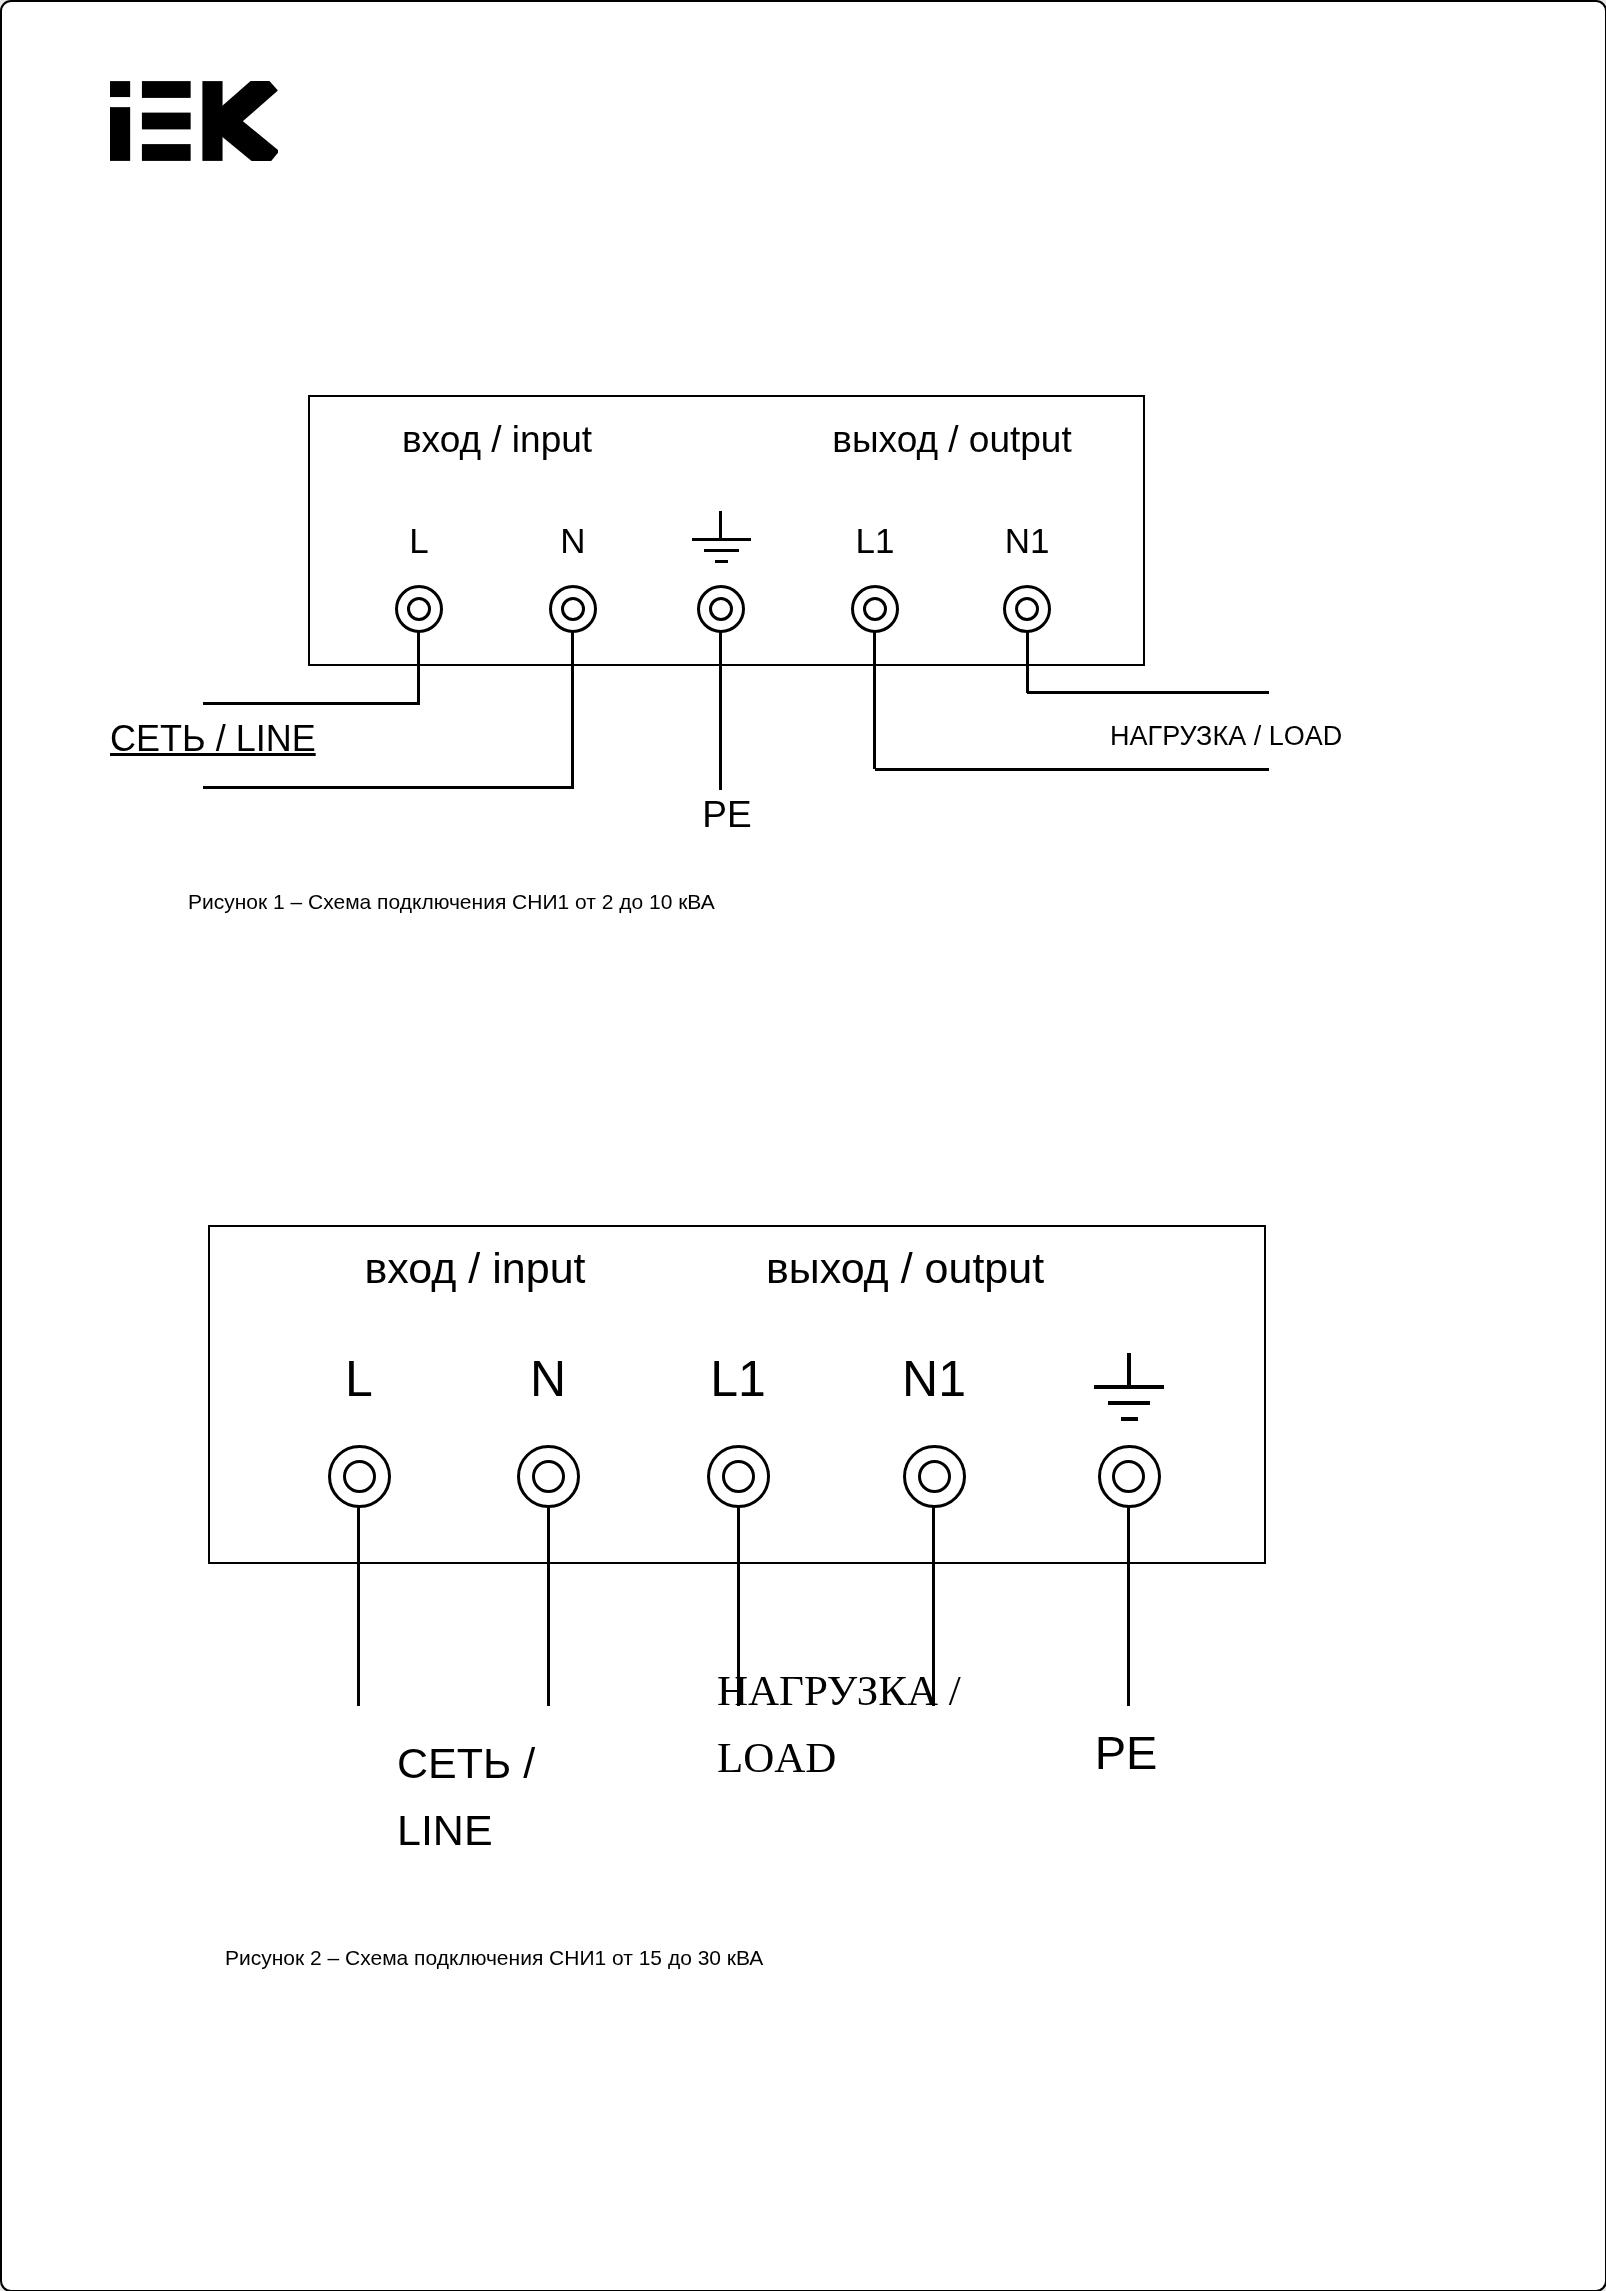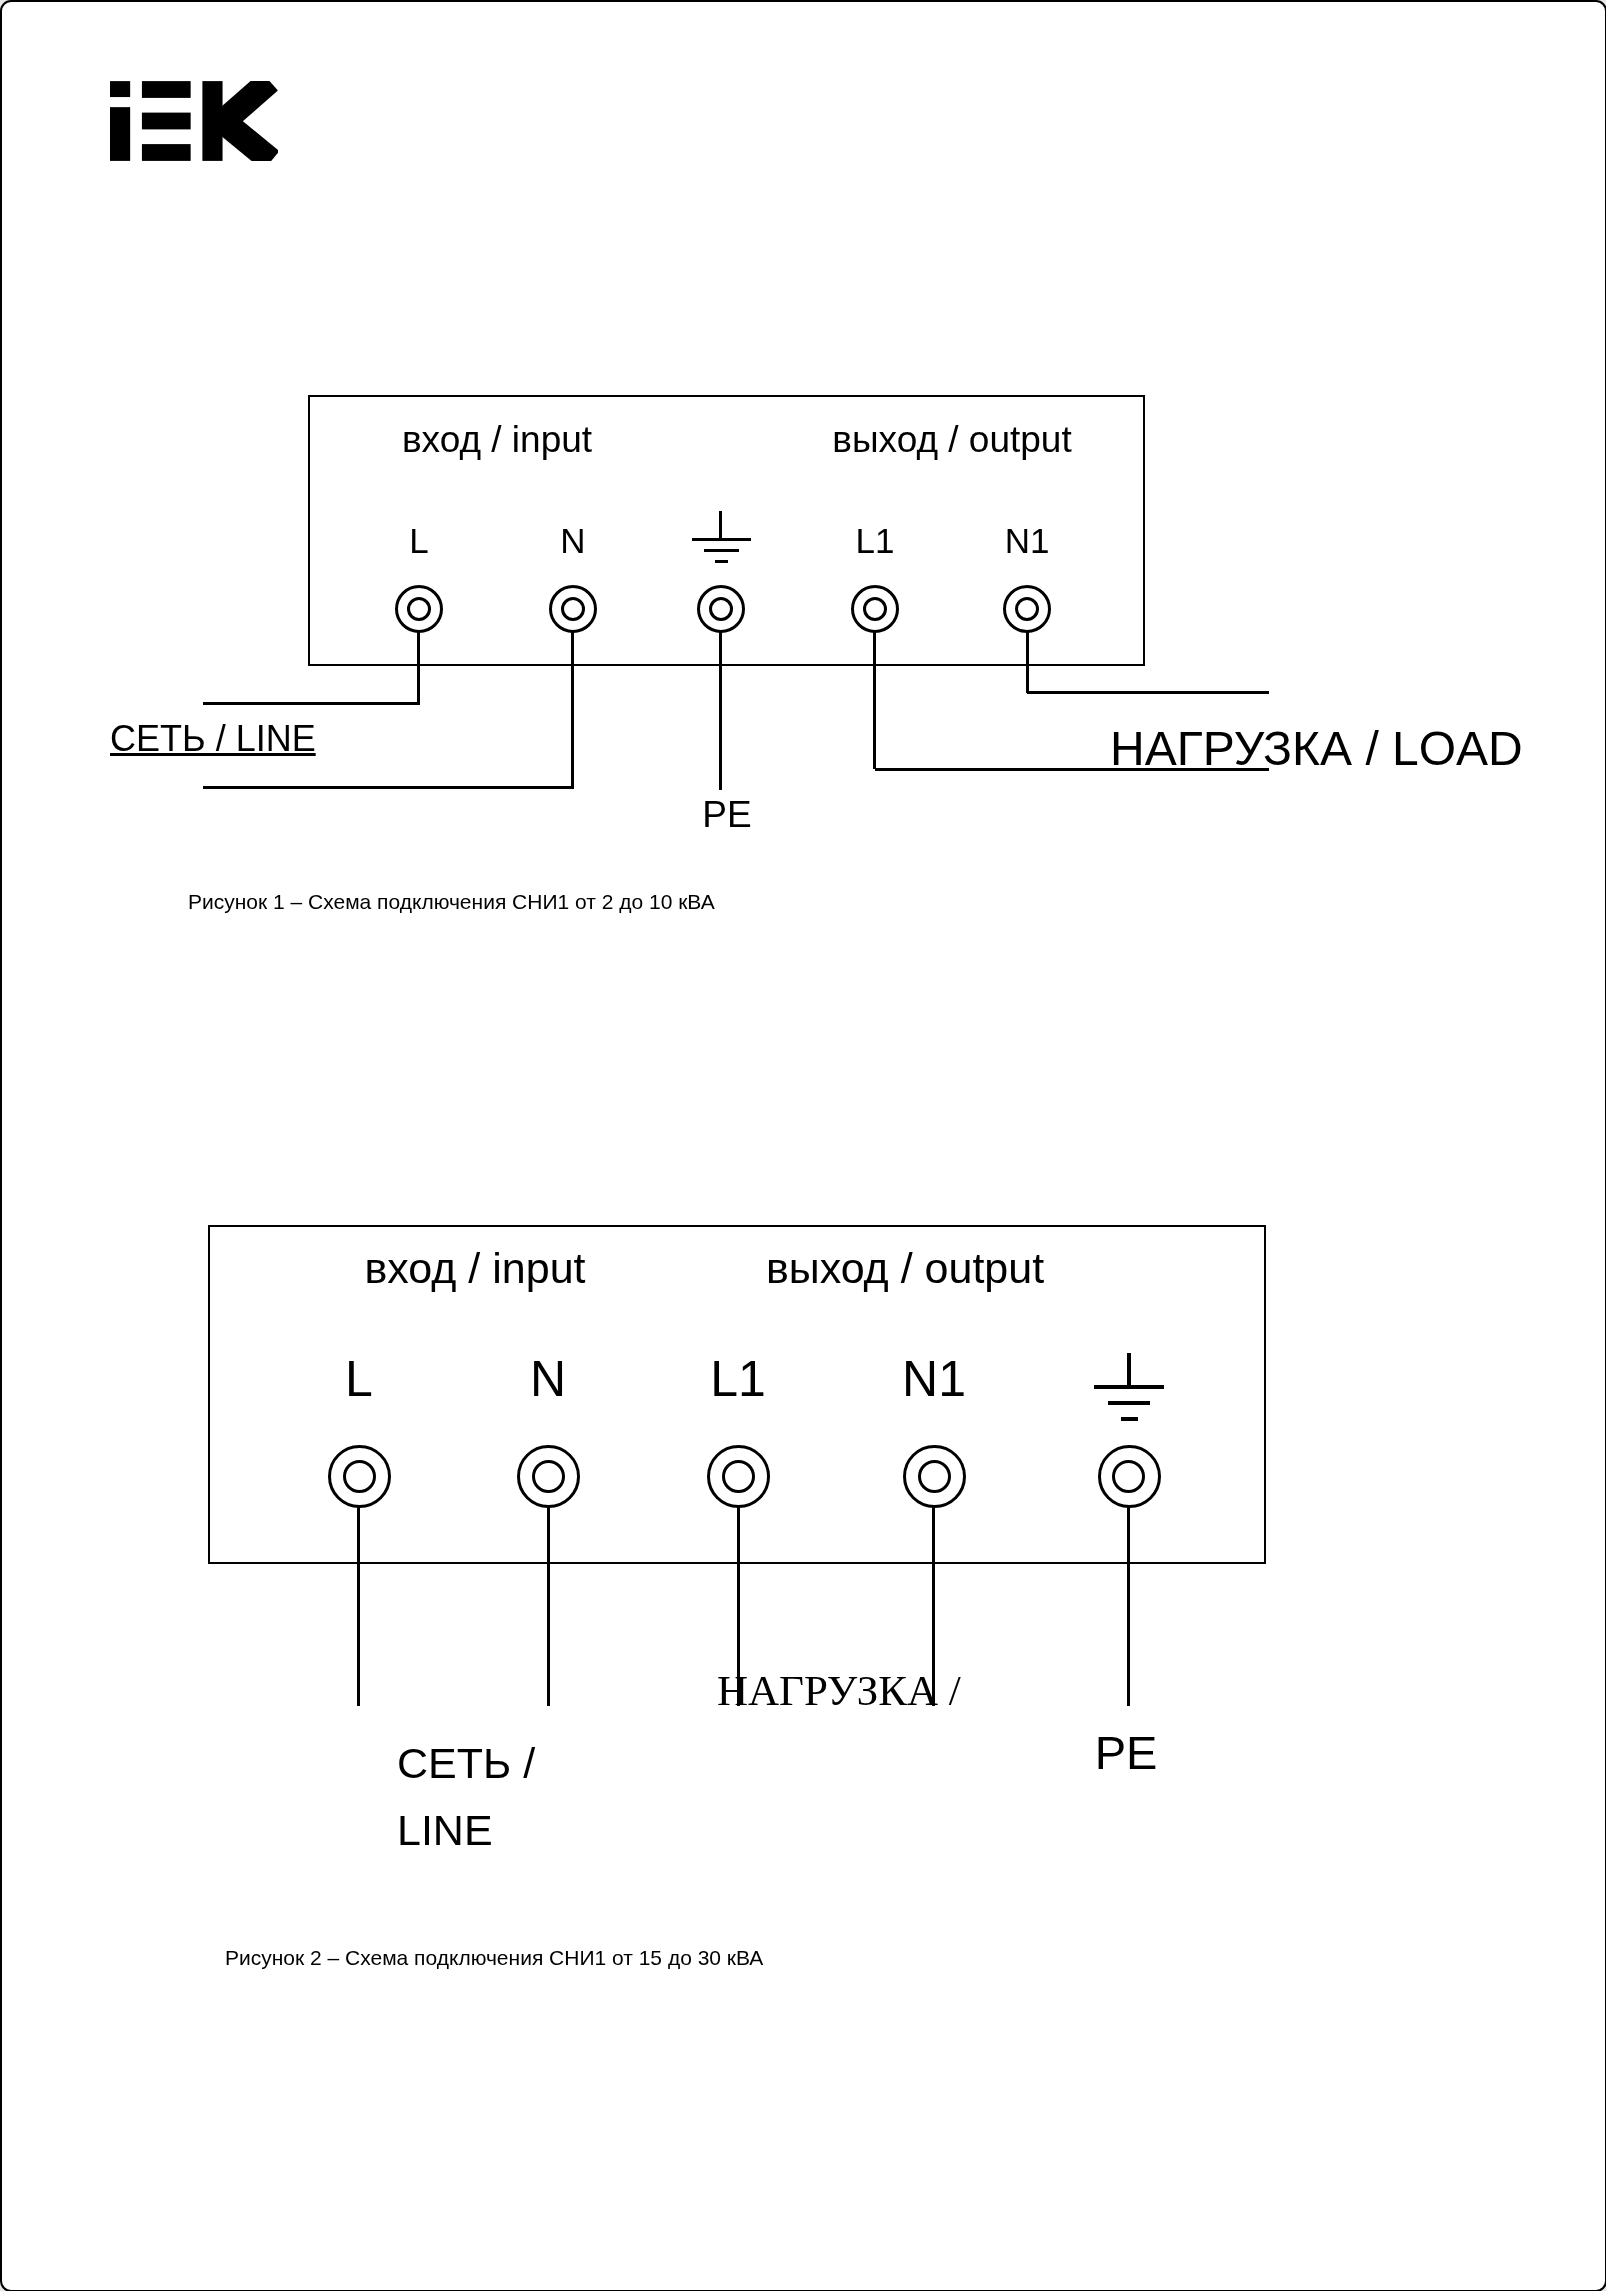--- a/index.html
+++ b/index.html
@@ -109,21 +109,21 @@
   <div class="ring" style="left:559px;top:595px;width:24px;height:24px;"></div>
   <div class="ring" style="left:695px;top:583px;width:48px;height:48px;"></div>
   <div class="ring" style="left:707px;top:595px;width:24px;height:24px;"></div>
   <div class="ring" style="left:849px;top:583px;width:48px;height:48px;"></div>
   <div class="ring" style="left:861px;top:595px;width:24px;height:24px;"></div>
   <div class="ring" style="left:1001px;top:583px;width:48px;height:48px;"></div>
   <div class="ring" style="left:1013px;top:595px;width:24px;height:24px;"></div>
 
   <div class="lbl" style="left:108px;top:716px;font-size:36px;text-decoration:underline;">СЕТЬ / LINE</div>
   <div class="lbl center" style="left:725px;top:792px;font-size:37px;">PE</div>
-  <div class="lbl" style="left:1108px;top:719px;font-size:48px;">НАГРУЗКА / LOAD</div>
+  <div class="lbl" style="left:1108px;top:719px;font-size:27px;">НАГРУЗКА / LOAD</div>
 
   <div class="caption" style="left:186px;top:888px;">Рисунок 1 – Схема подключения СНИ1 от 2 до 10 кВА</div>
 
   <div class="box" style="left:206px;top:1223px;width:1058px;height:339px;"></div>
 
   <div class="lbl center" style="left:473px;top:1242px;font-size:43px;">вход / input</div>
   <div class="lbl center" style="left:903px;top:1242px;font-size:43px;">выход / output</div>
 
   <div class="lbl center" style="left:357px;top:1349px;font-size:50px;">L</div>
   <div class="lbl center" style="left:546px;top:1349px;font-size:50px;">N</div>
@@ -153,19 +153,20 @@
   <div class="ring" style="left:916px;top:1458px;width:33px;height:33px;"></div>
   <div class="ring" style="left:1096px;top:1443px;width:63px;height:63px;"></div>
   <div class="ring" style="left:1110px;top:1458px;width:33px;height:33px;"></div>
 
   <div class="lbl two-line" style="left:381px;top:1728px;font-size:43px;">
     <div>СЕТЬ /</div>
     <div>LINE</div>
   </div>
   <div class="lbl two-line" style="left:701px;top:1656px;font-size:43px;font-family:Liberation Serif, serif;">
     <div>НАГРУЗКА /</div>
+    <div>LOAD</div>
   </div>
   <div class="lbl center" style="left:1124px;top:1724px;font-size:47px;">PE</div>
 
   <div class="caption" style="left:223px;top:1944px;">Рисунок 2 – Схема подключения СНИ1 от 15 до 30 кВА</div>
 
 </div>
 
 
 </body></html>

